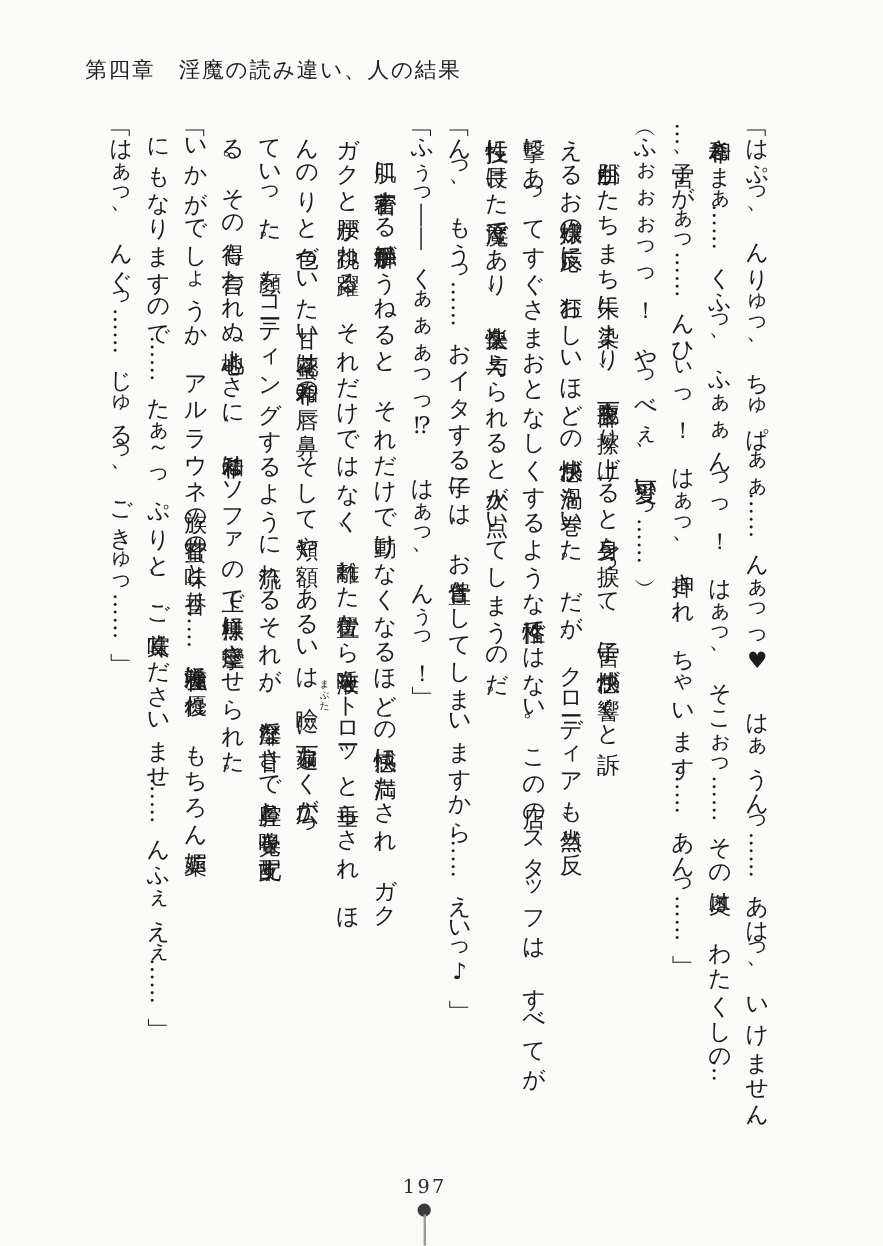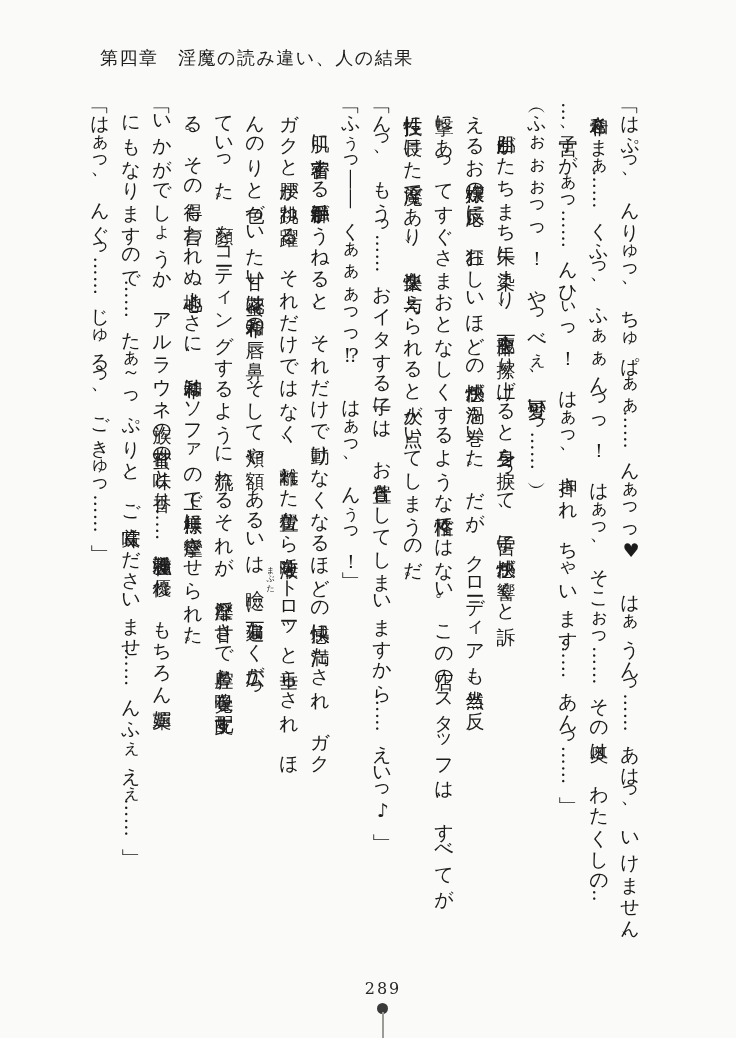--- a/index.html
+++ b/index.html
@@ -1,21 +1,21 @@
 <!DOCTYPE html>
 <html lang="ja"><head>
 <meta charset="utf-8">
 <style>
   html,body{margin:0;padding:0;}
   body{
     width:736px;height:1038px;position:relative;overflow:hidden;
     background:#fafaf8;
     font-family:"DejaVu Serif","Liberation Serif",serif;
   }
-  .page{position:absolute;inset:0;margin-left:29px;}
+  .page{position:absolute;inset:0;}
   .chapter-header{
     position:absolute;top:46px;left:71px;
     font-size:18px;color:#1d1d1d;letter-spacing:1.5px;
     white-space:nowrap;
   }
   .text-block{
     position:absolute;top:102px;right:90px;height:848px;
     writing-mode:vertical-rl;text-orientation:mixed;
     font-size:19px;color:#1b1b1b;
   }
@@ -59,17 +59,17 @@
       <p class="indent">肌に密着する触手群がうねると、それだけで動けなくなるほどの快感に満たされ、ガク</p>
       <p>ガクと腰が跳ね躍る。それだけではなく、離れた位置から唾液をトローッと垂らされ、ほ</p>
       <p>んのりと色づいた甘い花蜜は和希の唇、鼻、そして頬や額、あるいは<ruby>瞼<rt>まぶた</rt></ruby>に万遍なく広がっ</p>
       <p>ていった。顔をコーティングするように流れるそれが、淫靡な甘さで鼻腔と嗅覚を支配す</p>
       <p>る。その得も言われぬ心地よさに、和希はソファの上で無様に痙攣させられた。</p>
       <p>「いかがでしょうか、アルラウネ族の甘蜜の味と香り……滋養強壮に優れ、もちろん媚薬</p>
       <p>にもなりますので……たぁ～っぷりと、ご賞味くださいませ……んふぇえぇ……」</p>
       <p>「はぁっ、んぐっ……じゅるっ、ごきゅっ……」</p>
     </div>
 
-  <div class="page-number">289</div>
+  <div class="page-number">197</div>
 
   <div class="mark-dot"></div>
   <div class="mark-line"></div>
 </div>
 
 </body></html>

